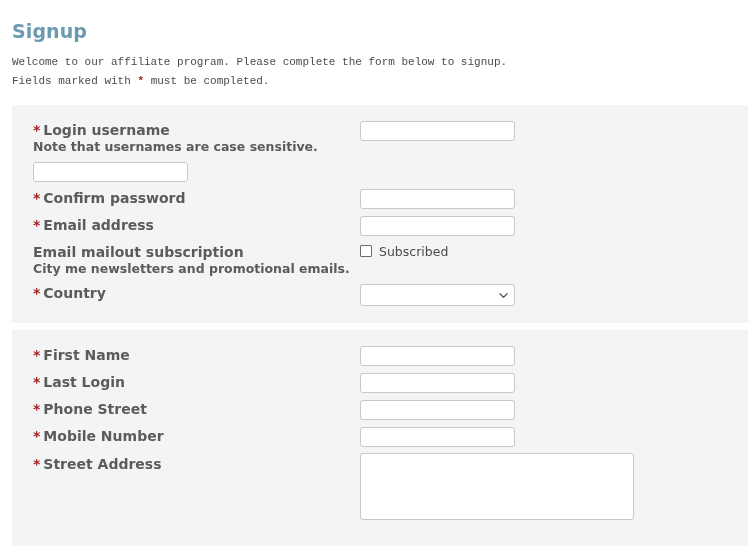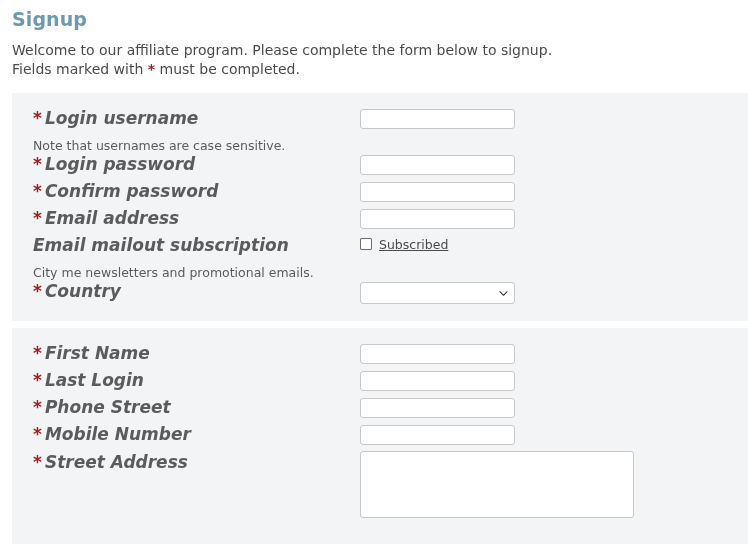--- a/index.html
+++ b/index.html
@@ -24,28 +24,29 @@
 
   
   .header {
     padding: 9px 0 0 12px;
   }
   .page-title {
     font-size: 19px;
     font-weight: bold;
     color: #6b9ab1;
     letter-spacing: 0.1px;
-    margin: 0 0 11px 0;
+    margin: 12px 0 11px 0;
     line-height: 1.1;
   }
   .intro {
-    font-size: 14px;
+    font-size: 11px;
     color: #4b4b4b;
     line-height: 19px;
     margin: 0;
+    font-family: Liberation Mono, monospace;
   }
   .intro .req {
     color: #a32020;
     font-weight: bold;
   }
 
   
   .panel {
     background: #f3f4f6;
     margin-left: 12px;
@@ -74,35 +75,34 @@
     width: 327px;
     flex: 0 0 327px;
     font-size: 12.5px;
     line-height: 15px;
     padding-top: 4px;
     box-sizing: border-box;
   }
   .label-main {
     font-weight: bold;
     color: #5b5b5b;
-    font-size: 17px;
-    font-style: italic;
+    font-size: 14px;
   }
   .label-main .star {
     color: #a32020;
     font-weight: bold;
     margin-right: 3px;
   }
   .label-hint {
     display: block;
-    font-weight: normal;
+    font-weight: bold;
     color: #5b5b5b;
     font-size: 12.5px;
     line-height: 15px;
-    margin-top: 11px;
+    margin-top: 1px;
   }
 
   .row-field {
     flex: 1 1 auto;
     padding-top: 1px;
   }
 
   
   .text-input {
     width: 155px;
@@ -161,21 +161,20 @@
     width: 9px;
     height: 9px;
     pointer-events: none;
   }
   .chevron svg { display: block; }
 
   .check-line {
     display: flex;
     align-items: flex-start;
     padding-top: 3px;
-    text-decoration: underline;
   }
   .checkbox-box {
     width: 12px;
     height: 12px;
     box-sizing: border-box;
     border: 1px solid #6e6e6e;
     background: #ffffff;
     border-radius: 1px;
     flex: 0 0 12px;
   }
@@ -214,25 +213,20 @@
           <span class="star">*</span><span>Login username</span>
         </span>
         <span class="label-hint">Note that usernames are case sensitive.</span>
       </div>
       <div class="row-field">
         <input class="text-input" type="text" placeholder="" style="">
       </div>
     </div>
 
     <div class="row">
-      <div class="row-label">
-        <span class="label-main">
-          <span class="star">*</span><span>Login password</span>
-        </span>
-      </div>
       <div class="row-field">
         <input class="text-input" type="password" placeholder="" style="">
       </div>
     </div>
 
     <div class="row">
       <div class="row-label">
         <span class="label-main">
           <span class="star">*</span><span>Confirm password</span>
         </span>

